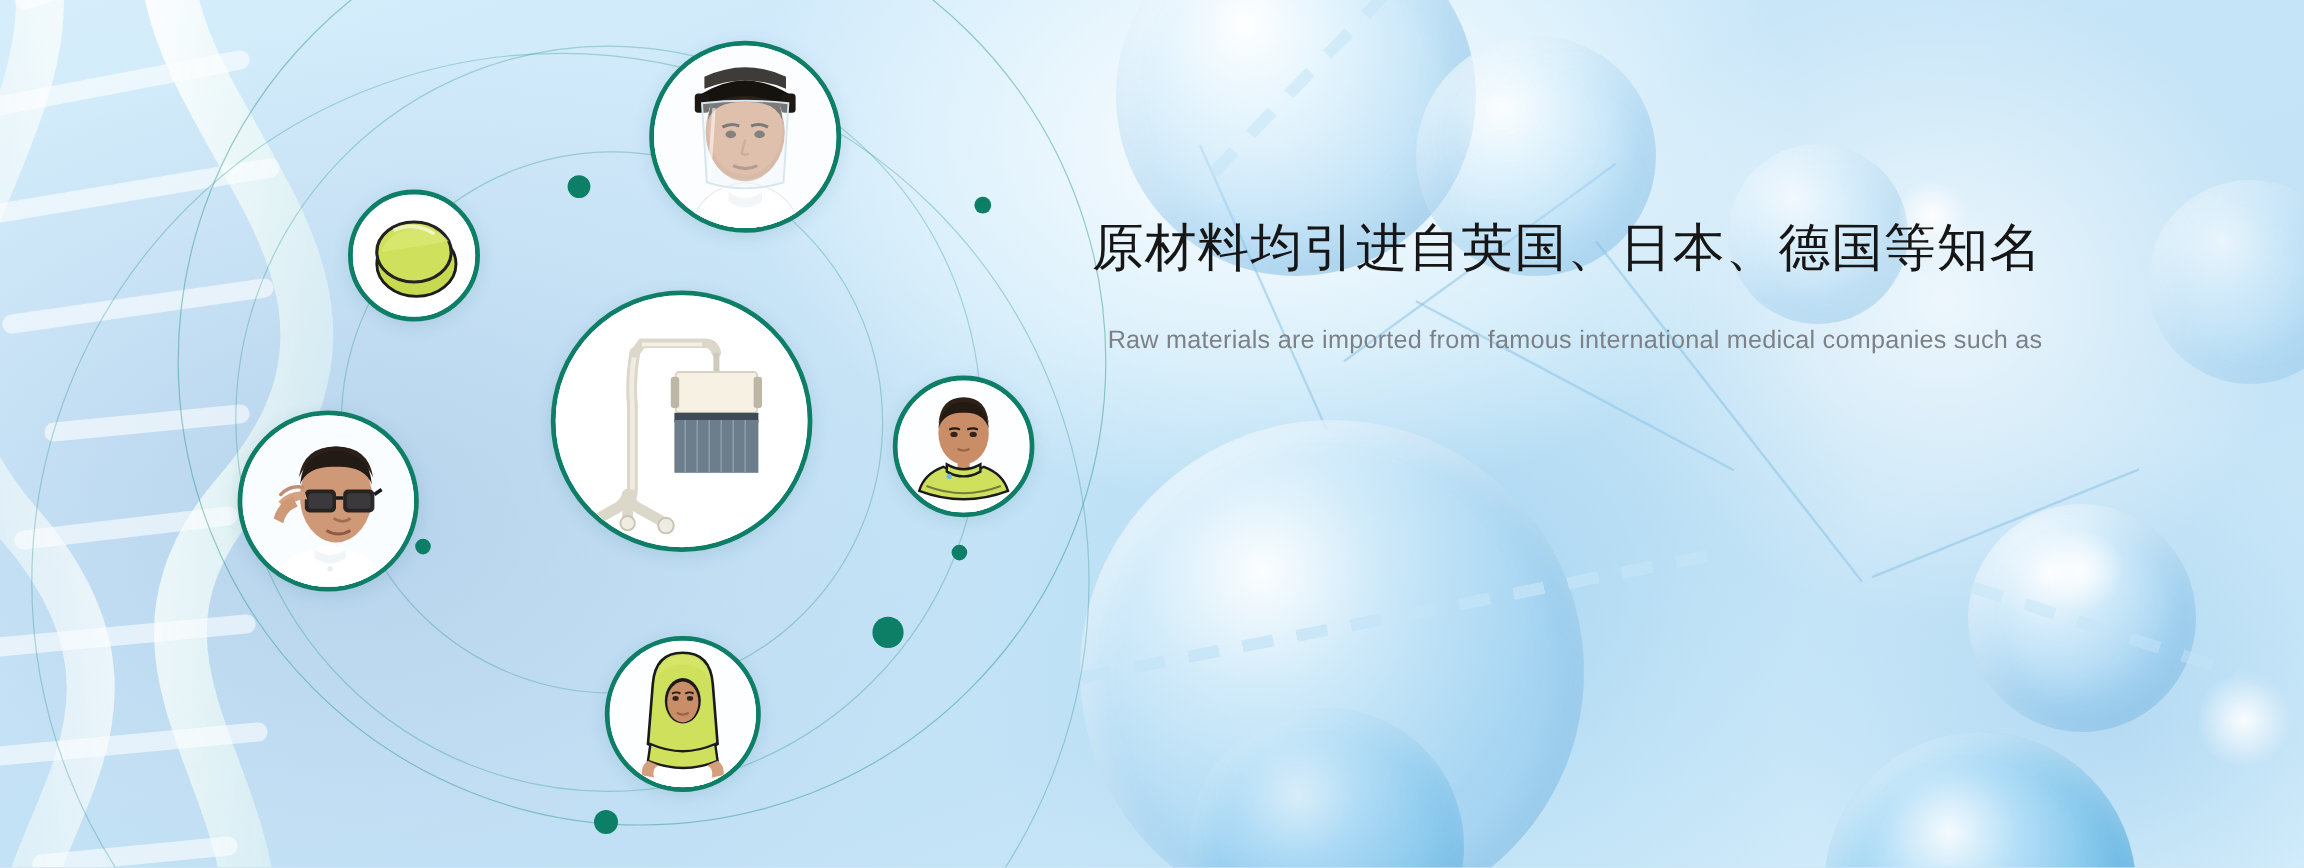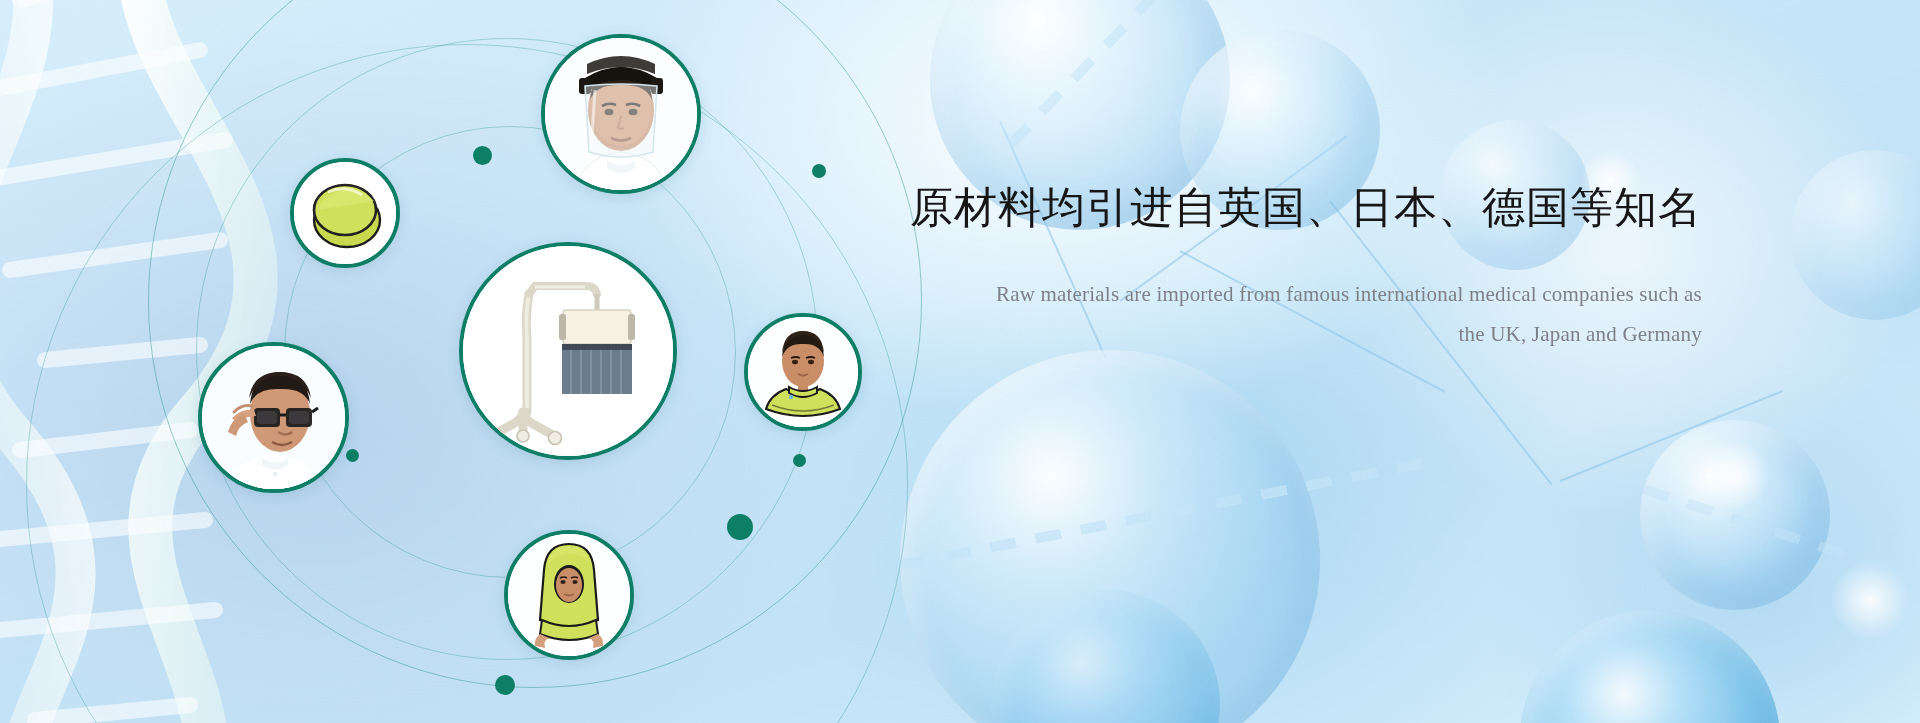--- a/index.html
+++ b/index.html
@@ -70,22 +70,22 @@
     position:absolute;right:218px;top:176px;width:820px;
     text-align:right;
   }
   .headline{
     font-family:"Liberation Sans",sans-serif;
     font-size:43px;line-height:62px;color:#161616;
     letter-spacing:1px;font-weight:400;white-space:nowrap;
   }
   .headline .l2{display:block;}
   .sub{
-    margin-top:36px;
-    font-family:Liberation Serif, serif;
+    margin-top:26px;
+    font-family:Liberation Sans, sans-serif;
     font-size:21px;line-height:40px;color:#7d8187;
     letter-spacing:.2px;
   }
   .sub .s2{display:block;}
 </style>
 </head>
 <body>
 
 <div id="banner">
 
@@ -303,17 +303,16 @@
       <path d="M90,100 q6,4 5,12 l-10,2 q2,-8 -4,-10 Z" fill="#d49f7d"></path>
     </svg>
   </div>
 
   <div class="copy">
     <div class="headline">
       <span class="l1">原材料均引进自英国、日本、德国等知名</span>
     </div>
     <div class="sub">
       <span class="s1">Raw materials are imported from famous international medical companies such as</span>
-      <span class="s2">the UK, Japan and Germany</span>
     </div>
   </div>
 
 </div>
 
 </body></html>

